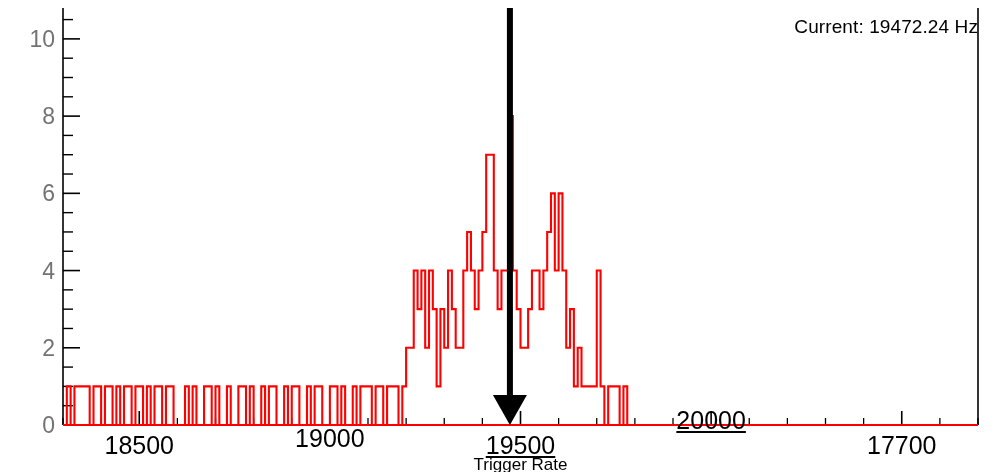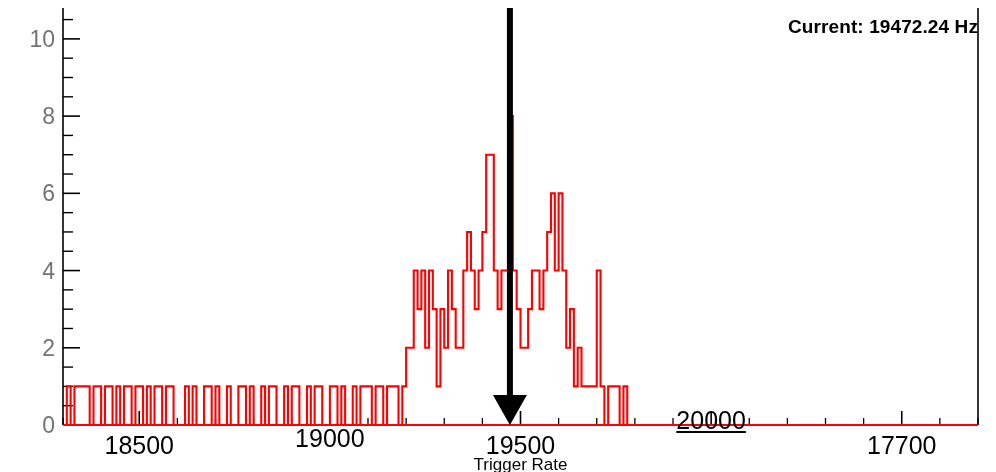--- a/index.html
+++ b/index.html
@@ -20,21 +20,21 @@
     background: #ffffff;
   }
   #plot-svg {
     position: absolute;
     left: 0;
     top: 0;
     display: block;
   }
   .annot-text {
     position: absolute;
-    font-weight: bold;
+    font-weight: normal;
     font-size: 19px;
     color: #000000;
     white-space: nowrap;
     letter-spacing: 0.1px;
   }
   #current-rate-label {
     right: 18px;
     top: 16px;
   }
   .axis-tick-label {
@@ -133,20 +133,20 @@
       <div class="y-tick-label" style="left: 55px; top: 425px;">0</div>
       <div class="y-tick-label" style="left: 55px; top: 347.778px;">2</div>
       <div class="y-tick-label" style="left: 55px; top: 270.556px;">4</div>
       <div class="y-tick-label" style="left: 55px; top: 193.333px;">6</div>
       <div class="y-tick-label" style="left: 55px; top: 116.111px;">8</div>
       <div class="y-tick-label" style="left: 55px; top: 38.8889px;">10</div>
     </div>
   <div id="x-tick-labels">
       <div class="axis-tick-label" style="left: 139.25px; top: 431px;">18500</div>
       <div class="axis-tick-label" style="left: 329.875px; top: 424px;">19000</div>
-      <div class="axis-tick-label" style="left: 520.5px; top: 431px;">19500</div>
+      <div class="axis-tick-label" style="left: 520.5px; top: 431px; text-decoration: underline;">19500</div>
       <div class="axis-tick-label" style="left: 711.125px; top: 406px; text-decoration: underline;">20000</div>
       <div class="axis-tick-label" style="left: 901.75px; top: 431px;">17700</div>
     </div>
 
   <div id="x-axis-title" style="left: 520.5px; top: 455px;">Trigger Rate</div>
 
 </div>
 
 </body></html>

